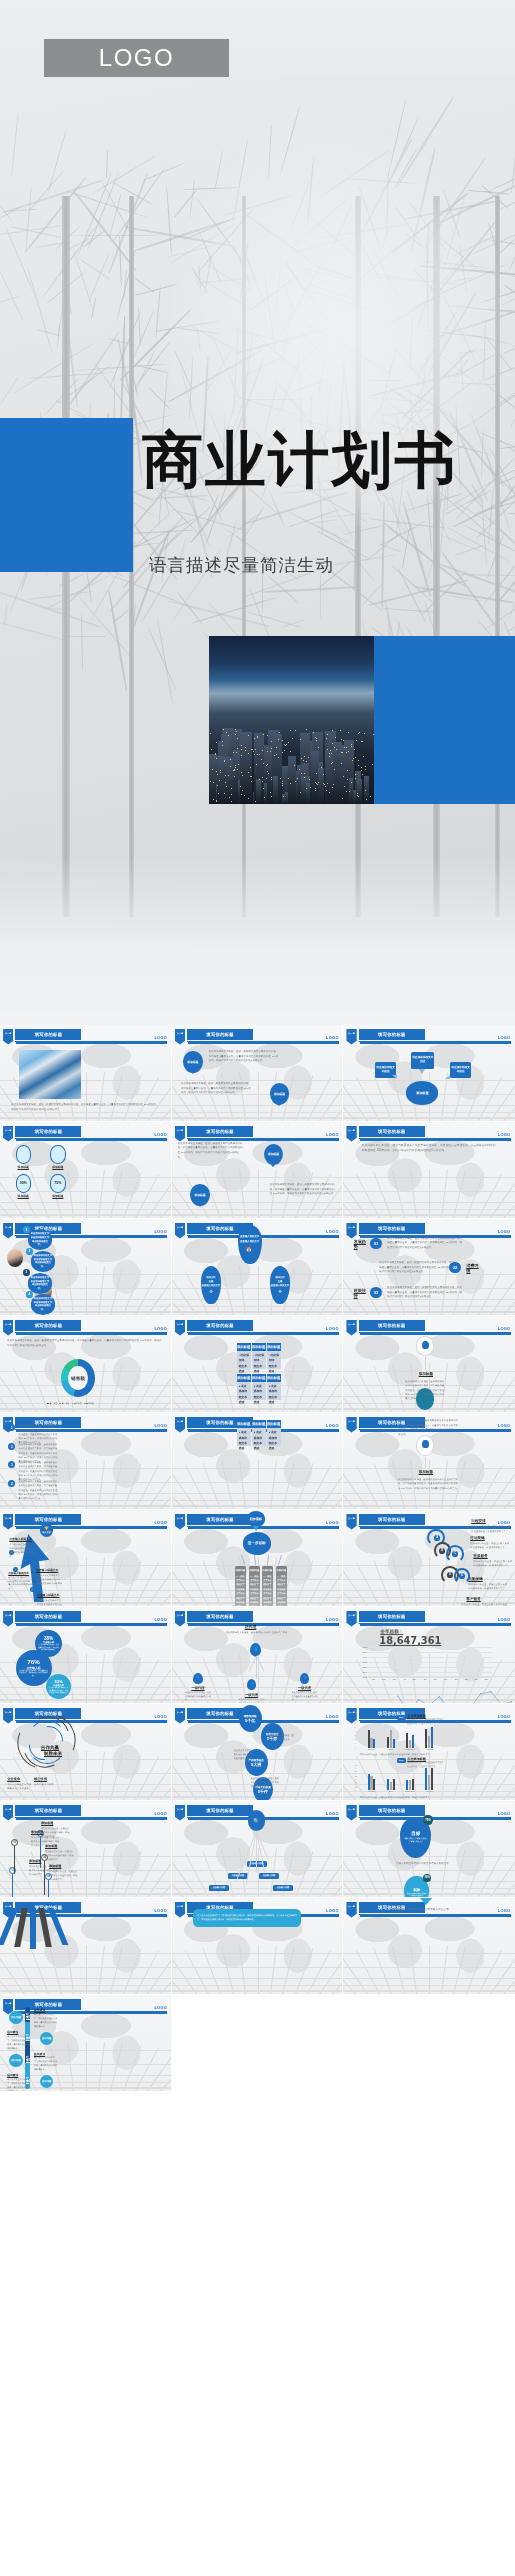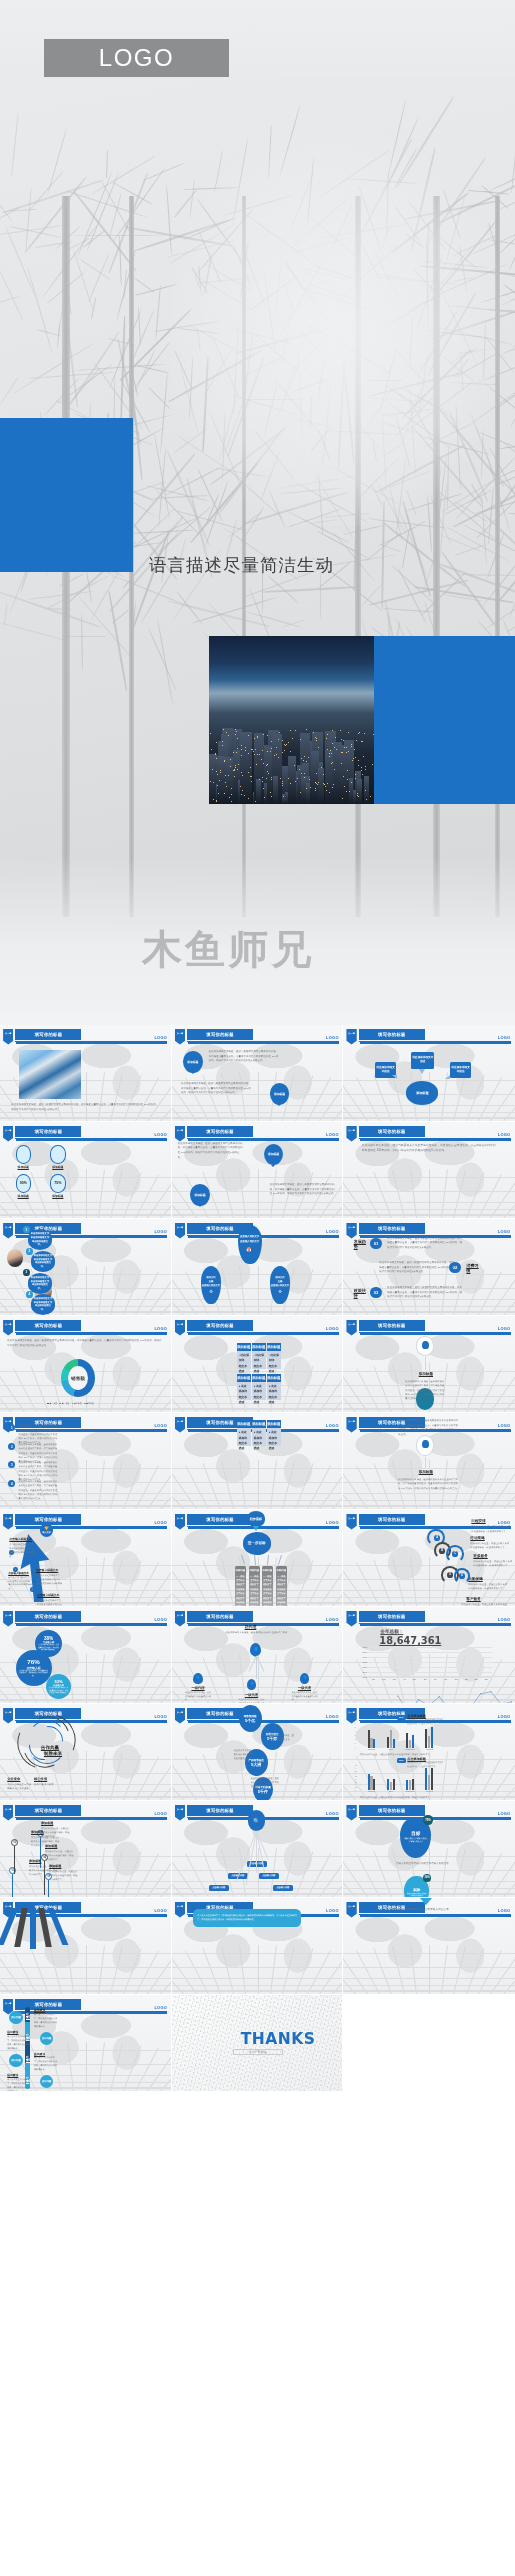--- a/index.html
+++ b/index.html
@@ -642,20 +642,21 @@
       <div class="branch" style="left:165px;top:495px;width:65px;height:1.1px;transform:rotate(-27deg);opacity:0.65"></div>
       <div class="branch" style="left:356px;top:232px;width:57px;height:1px;transform:rotate(63deg);opacity:0.55"></div>
       <div class="branch" style="left:360px;top:426px;width:31px;height:0.7px;transform:rotate(47deg);opacity:0.36"></div>
     </div>
   <div class="fog"></div>
   <div class="snow"></div>
   <div class="cover-topbar"></div>
   <div class="logo-box">LOGO</div>
 
   <div class="blue-sq-a"></div>
+  <div class="cover-title">商业计划书</div>
   <div class="cover-sub">语言描述尽量简洁生动</div>
 
   <div class="blue-sq-b"></div>
   <div class="city-photo" id="cityphoto">
       <div class="bldg" style="left:0px;width:8.2px;height:50px;"></div>
       <div class="bldg" style="left:35px;width:5.2px;height:26px;"></div>
       <div class="bldg" style="left:127px;width:5.7px;height:32px;"></div>
       <div class="bldg" style="left:99px;width:9.8px;height:63px;"></div>
       <div class="bldg" style="left:138px;width:4.6px;height:24px;"></div>
       <div class="bldg" style="left:103px;width:10.8px;height:72px;"></div>
@@ -958,21 +959,20 @@
       <div class="lite" style="left:45px;top:118px;"></div>
       <div class="lite" style="left:58px;top:115px;"></div>
       <div class="lite" style="left:73px;top:149px;"></div>
       <div class="lite" style="left:53px;top:114px;"></div>
       <div class="lite" style="left:20.6px;top:123px;"></div>
       <div class="lite" style="left:5.7px;top:118px;"></div>
       <div class="lite" style="left:153px;top:138px;"></div>
       <div class="lite" style="left:115px;top:148px;"></div>
     </div>
 
-  <div class="watermark">木鱼师兄</div>
   <div class="cover-bottom"></div>
 </div>
 
 <div class="grid" id="grid">
     <div class="row">
       <div class="cell">
         <div class="bgmap"></div>
         <div class="floor">
           <i style="left:11.3px;transform:rotate(-42deg)"></i>
           <i style="left:24px;transform:rotate(-35deg)"></i>
@@ -2368,22 +2368,16 @@
         <div class="p" style="left:7.2px;top:40px;width:25px;font-size:2px;">点击输入本栏的具体文字，简明扼要的说明分项内容，请根据您的具体内容酌情修改。</div>
         <div class="h" style="left:26px;top:61px;font-size:2.6px;color:#fff;width:4.1px;line-height:1.3;">对策3</div>
         <div class="circ" style="left:9.3px;top:59px;width:13.4px;height:13.4px;font-size:2.4px;background:#2fa7d8;">突出问题</div>
         <div class="h" style="left:34px;top:57px;font-size:2.8px;">提出建议</div>
         <div class="p" style="left:34px;top:61px;width:25px;font-size:2px;">点击输入本栏的具体文字，简明扼要的说明分项内容，请根据您的具体内容酌情修改。</div>
         <div class="h" style="left:26px;top:82px;font-size:2.6px;color:#fff;width:4.1px;line-height:1.3;">对策4</div>
         <div class="circ" style="left:40px;top:80px;width:13.4px;height:13.4px;font-size:2.4px;background:#2fa7d8;">突出问题</div>
         <div class="h" style="left:7.2px;top:78px;font-size:2.8px;">提出建议</div>
         <div class="p" style="left:7.2px;top:83px;width:25px;font-size:2px;">点击输入本栏的具体文字，简明扼要的说明分项内容，请根据您的具体内容酌情修改。</div>
       </div>
-      <div class="cell">
-
-  <div class="glassbg"></div>
-  <div class="thx" style="left:69px;top:35px;">THANKS</div>
-  <div class="thxbox" style="left:61px;top:54px;width:50px;height:6.2px;">设计尸素材站</div>
-      </div>
       <div class="cell" style="background:#fff"></div>
     </div>
   </div>
 
 
 </body></html>

